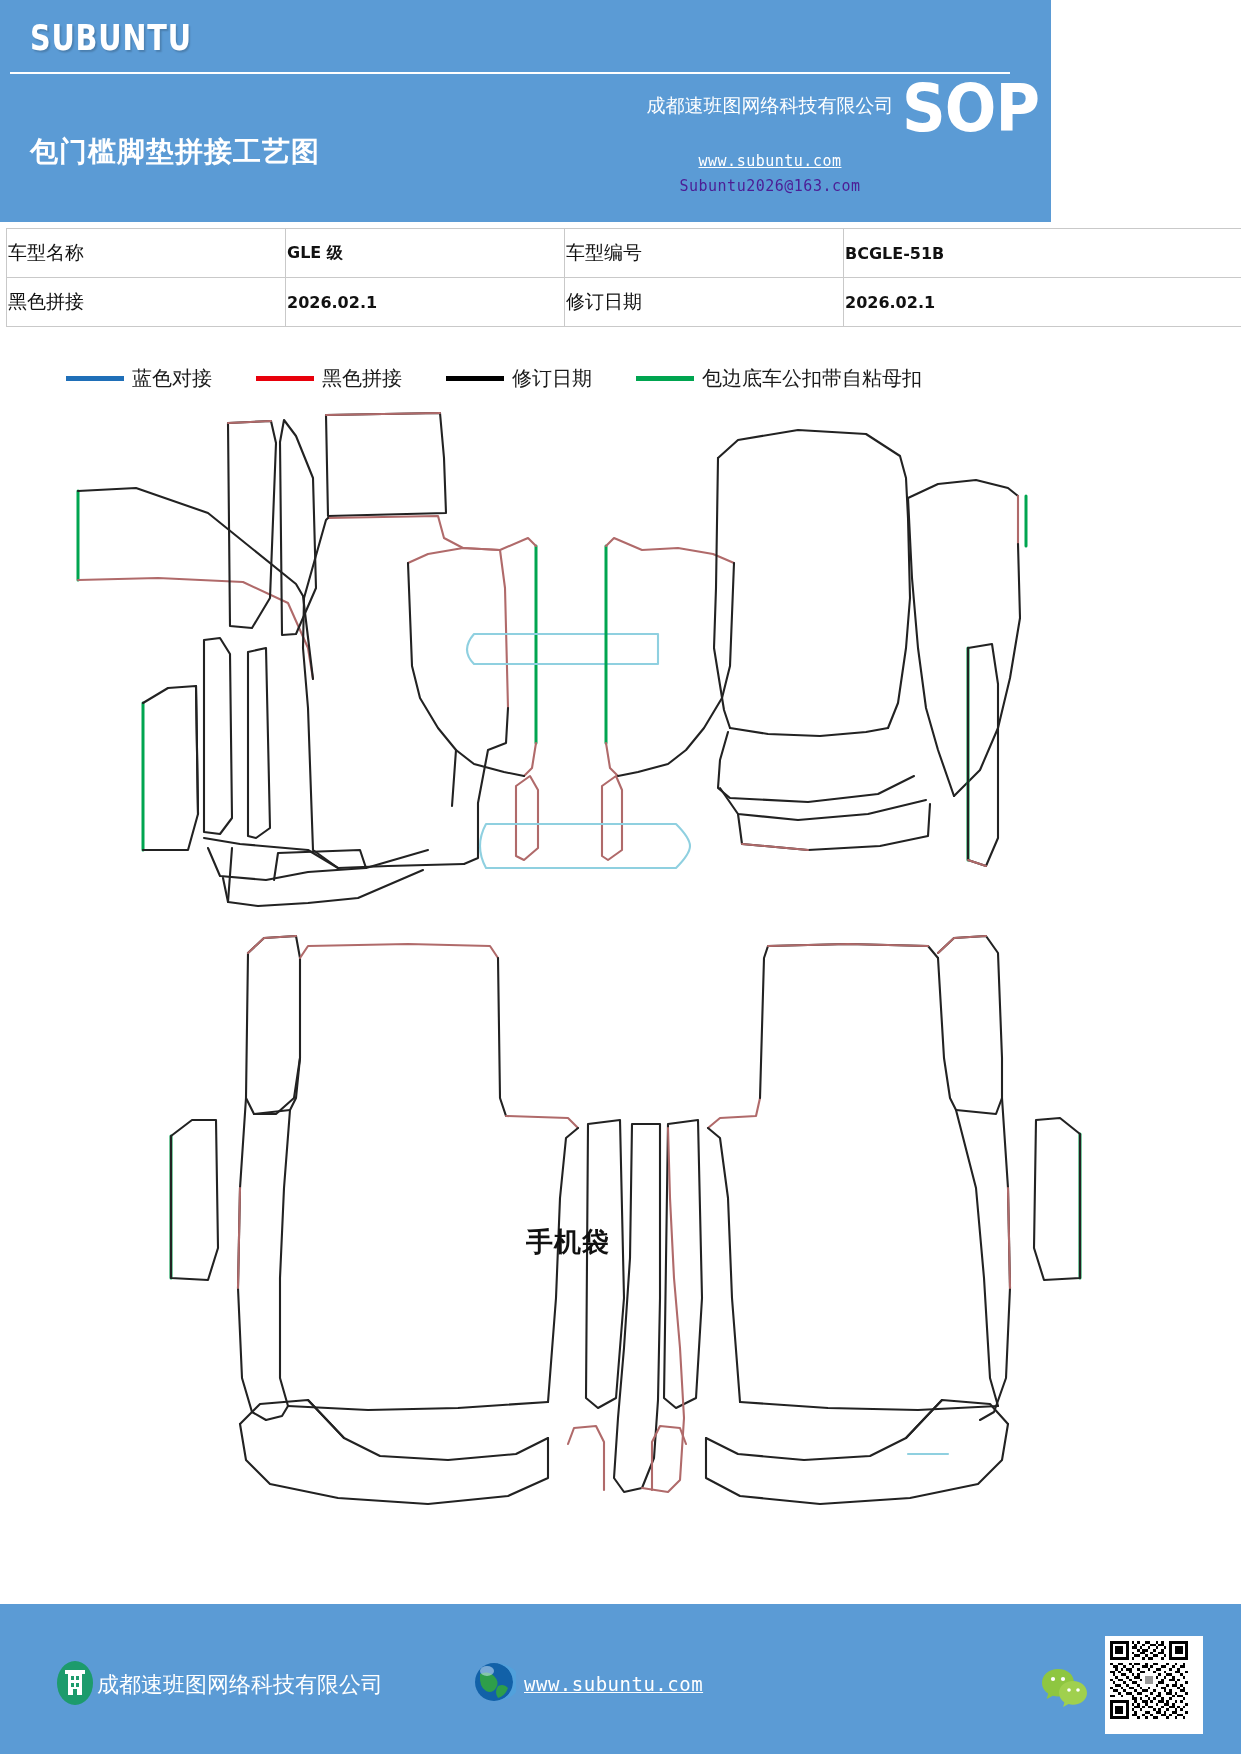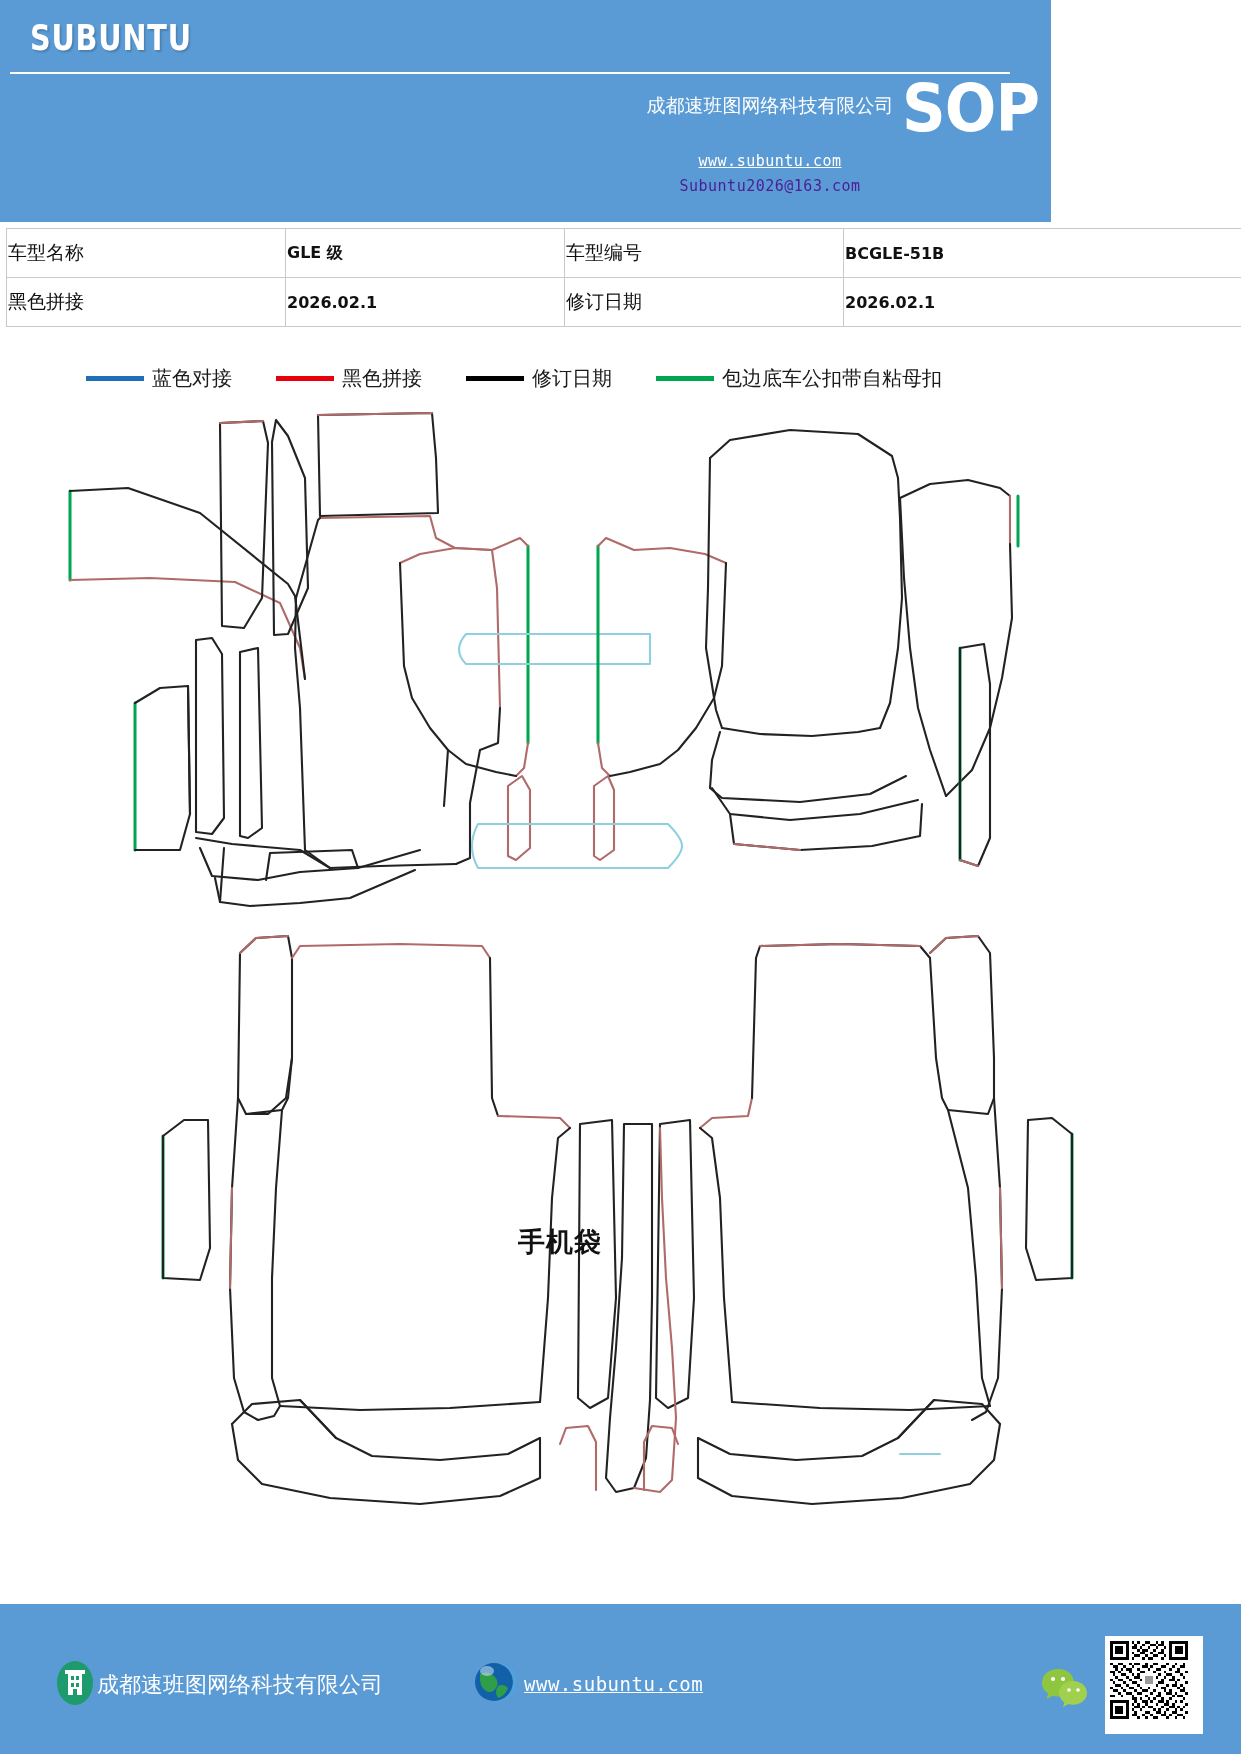--- a/index.html
+++ b/index.html
@@ -130,21 +130,21 @@
 
   
   .legend {
     position: absolute;
     left: 0;
     top: 358px;
     width: 983px;
     height: 40px;
     display: flex;
     align-items: center;
-    padding-left: 86px;
+    padding-left: 66px;
     box-sizing: border-box;
   }
   .legend-item {
     display: flex;
     align-items: center;
     margin-right: 44px;
   }
   .legend-swatch {
     width: 58px;
     height: 5px;
@@ -154,21 +154,21 @@
   .legend-label {
     font-size: 20px;
     color: #1a1a1a;
     font-family: "Liberation Serif", serif;
     white-space: nowrap;
   }
 
   
   .drawing {
     position: absolute;
-    left: 0;
+    left: 8px;
     top: 398px;
     width: 1145px;
     height: 1175px;
   }
   .drawing svg { display: block; }
 
   .phone-pocket-label {
     position: absolute;
     left: 518px;
     top: 826px;
@@ -230,20 +230,21 @@
     right: 152px;
     top: 62px;
   }
 </style>
 </head>
 <body>
 
 <div class="header">
   <div class="brand">SUBUNTU</div>
   <div class="header-rule"></div>
+  <div class="doc-title">包门槛脚垫拼接工艺图</div>
   <div class="company-name-hdr">成都速班图网络科技有限公司</div>
   <div class="hdr-url">www.subuntu.com</div>
   <div class="hdr-mail">Subuntu2026@163.com</div>
   <div class="sop-badge">SOP</div>
 </div>
 
 <table class="info-table">
   <tbody>
       <tr>
     <td class="col-a">车型名称</td>

